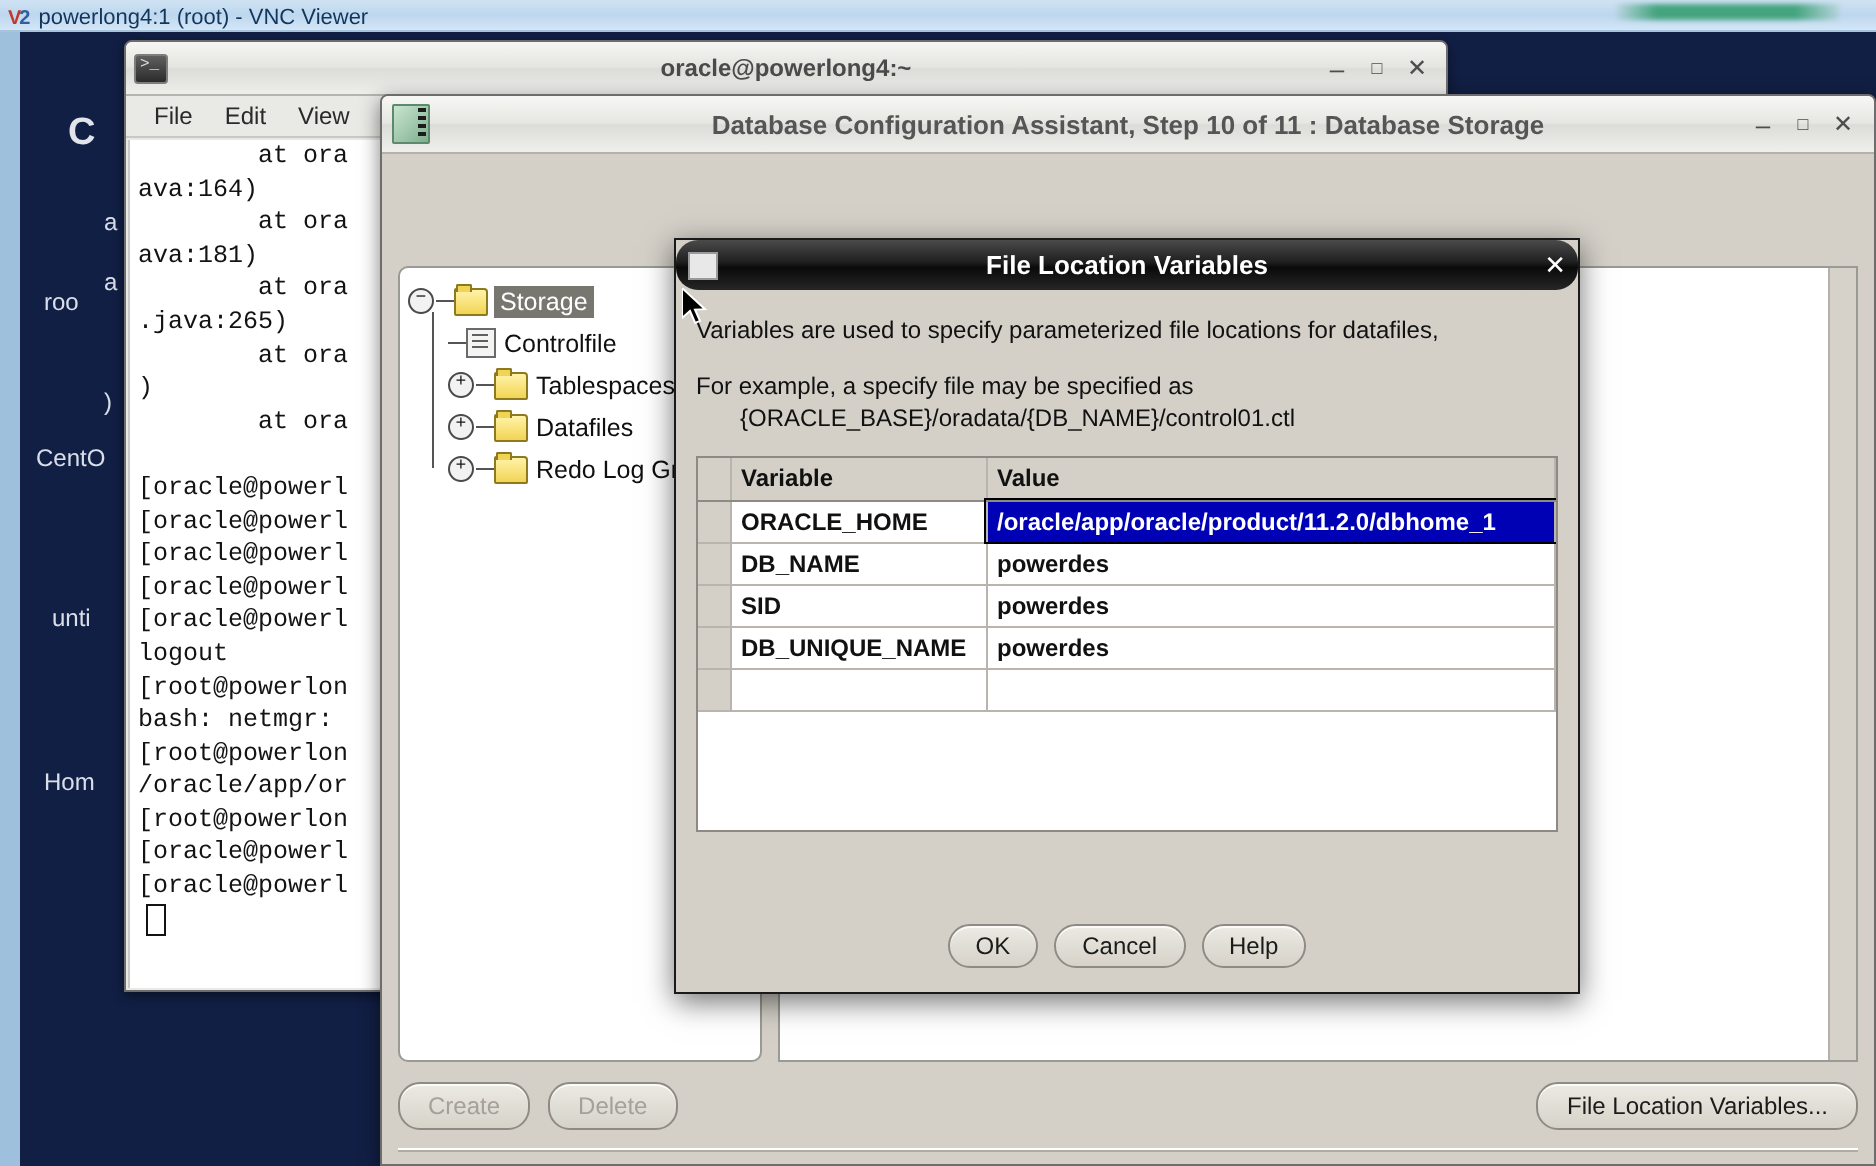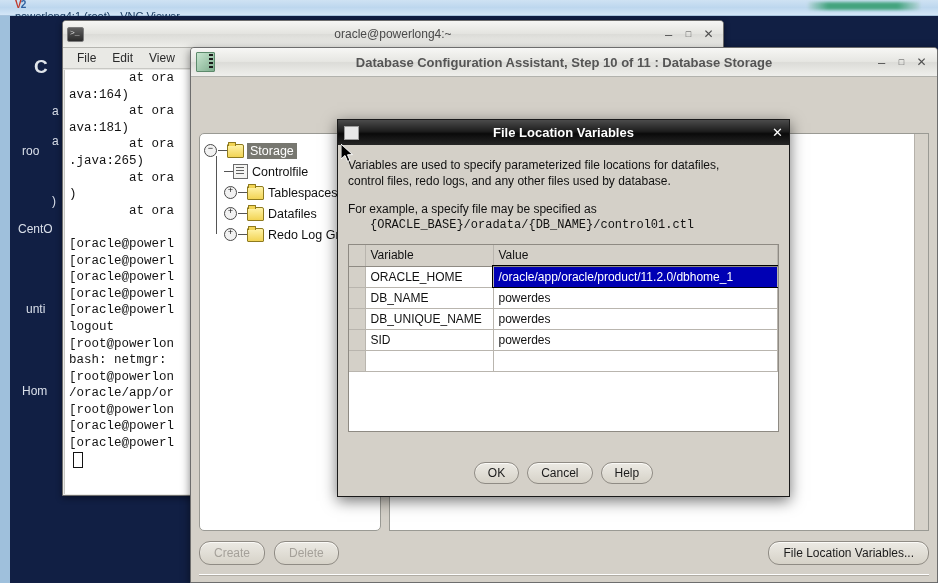--- a/index.html
+++ b/index.html
@@ -14,24 +14,23 @@
     overflow: hidden;
     background: #0d1b3e;
   }
 
   
   #vnc-titlebar {
     position: absolute; left: 0; top: 0;
     width: 938px; height: 16px;
     background: linear-gradient(to bottom, #cfe2f3 0%, #bdd7ee 50%, #d4e6f7 100%);
     border-bottom: 1px solid #a8c4dd;
-    display: flex; align-items: flex-start;
-    box-sizing: border-box;
-    padding-left: 15px;
-    flex-direction: column;
+    display: flex; align-items: flex-end;
+    box-sizing: border-box;
+    padding-left: 4px;
   }
   #vnc-logo {
     font-size: 10px; font-weight: bold;
     letter-spacing: -1px;
     margin-right: 5px;
     line-height: 1;
   }
   #vnc-logo .v { color: #c0392b; }
   #vnc-logo .n { color: #2e5f9e; }
   #vnc-title-text {
@@ -95,21 +94,21 @@
     display: flex; align-items: flex-start; justify-content: flex-start;
     color: #dddddd; font-family: "Liberation Mono", monospace;
     font-size: 8px; line-height: 1;
     padding: 1px 0 0 2px;
     box-sizing: border-box;
     flex: 0 0 auto;
   }
   .gtk-title-label {
     position: absolute; left: 0; right: 0;
     text-align: center;
-    font-size: 12px; font-weight: normal;
+    font-size: 12px; font-weight: bold;
     color: #4a4a4a;
     pointer-events: none;
   }
   .win-btns {
     margin-left: auto;
     display: flex; align-items: center; gap: 9px;
     padding-right: 5px; z-index: 2;
   }
   .win-btn {
     font-size: 12px; color: #4d4d4d;
@@ -362,20 +361,21 @@
     box-sizing: border-box;
     box-shadow: 0 4px 14px rgba(0,0,0,.55);
   }
   #flv-titlebar {
     height: 25px;
     background: linear-gradient(to bottom,#4b4b4b 0%, #1e1e1e 45%, #0a0a0a 55%, #262626 100%);
     display: flex; align-items: center;
     position: relative;
     padding: 0 6px;
     box-sizing: border-box;
+    border-radius: 11px;
   }
   #flv-dlg-icon {
     width: 13px; height: 12px;
     background: #e8e8e8;
     border: 1px solid #9a9a9a;
     flex: 0 0 auto;
   }
   #flv-title-label {
     position: absolute; left: 0; right: 0;
     text-align: center;
@@ -393,42 +393,42 @@
     position: absolute; left: 0; top: 25px; right: 0; bottom: 0;
     padding: 12px 10px 0 10px;
     box-sizing: border-box;
   }
   .flv-text {
     font-size: 12px; color: #111;
     line-height: 16px;
     white-space: nowrap;
   }
   .flv-gap { height: 12px; }
-  .flv-indent { padding-left: 22px; font-family: Liberation Mono, monospace; }
+  .flv-indent { padding-left: 22px; }
 
   #flv-table-wrap {
     margin-top: 11px;
     height: 188px;
     background: #ffffff;
     border: 1px solid #8e8a83;
     box-sizing: border-box;
     overflow: hidden;
     position: relative;
   }
   table.flv-table {
     border-collapse: collapse;
     width: 100%;
     table-layout: fixed;
     font-size: 12px;
   }
   table.flv-table th, table.flv-table td {
     height: 21px;
     padding: 0 5px;
     text-align: left;
-    font-weight: normal;
+    font-weight: bold;
     color: #111;
     border-right: 1px solid #b9b5ae;
     border-bottom: 1px solid #b9b5ae;
     overflow: hidden;
     white-space: nowrap;
     box-sizing: border-box;
   }
   table.flv-table th {
     background: #d4d0c8;
     border-bottom: 1px solid #8e8a83;
@@ -617,21 +617,20 @@
 
     <div id="flv-dialog">
       <div id="flv-titlebar">
         <span id="flv-dlg-icon"></span>
         <span id="flv-title-label">File Location Variables</span>
         <span id="flv-close">✕</span>
       </div>
 
       <div id="flv-body">
         <div class="flv-text">Variables are used to specify parameterized file locations for datafiles,</div>
-        <div class="flv-text">control files, redo logs, and any other files used by database.</div>
         <div class="flv-gap"></div>
         <div class="flv-text">For example, a specify file may be specified as</div>
         <div class="flv-text flv-indent">{ORACLE_BASE}/oradata/{DB_NAME}/control01.ctl</div>
 
         <div id="flv-table-wrap">
           <table class="flv-table">
             <colgroup>
               <col class="gutter">
                 <col class="varcol">
                 <col>
@@ -649,26 +648,26 @@
                 <td>ORACLE_HOME</td>
                 <td class="value-cell">/oracle/app/oracle/product/11.2.0/dbhome_1</td>
               </tr>
               <tr>
                 <td class="gutter-cell"></td>
                 <td>DB_NAME</td>
                 <td class="value-cell">powerdes</td>
               </tr>
               <tr>
                 <td class="gutter-cell"></td>
-                <td>DB_UNIQUE_NAME</td>
+                <td>SID</td>
                 <td class="value-cell">powerdes</td>
               </tr>
               <tr>
                 <td class="gutter-cell"></td>
-                <td>SID</td>
+                <td>DB_UNIQUE_NAME</td>
                 <td class="value-cell">powerdes</td>
               </tr>
               <tr>
                 <td class="gutter-cell"></td>
                 <td></td>
                 <td class="value-cell"></td>
               </tr>
             </tbody>
           </table>
         </div>

